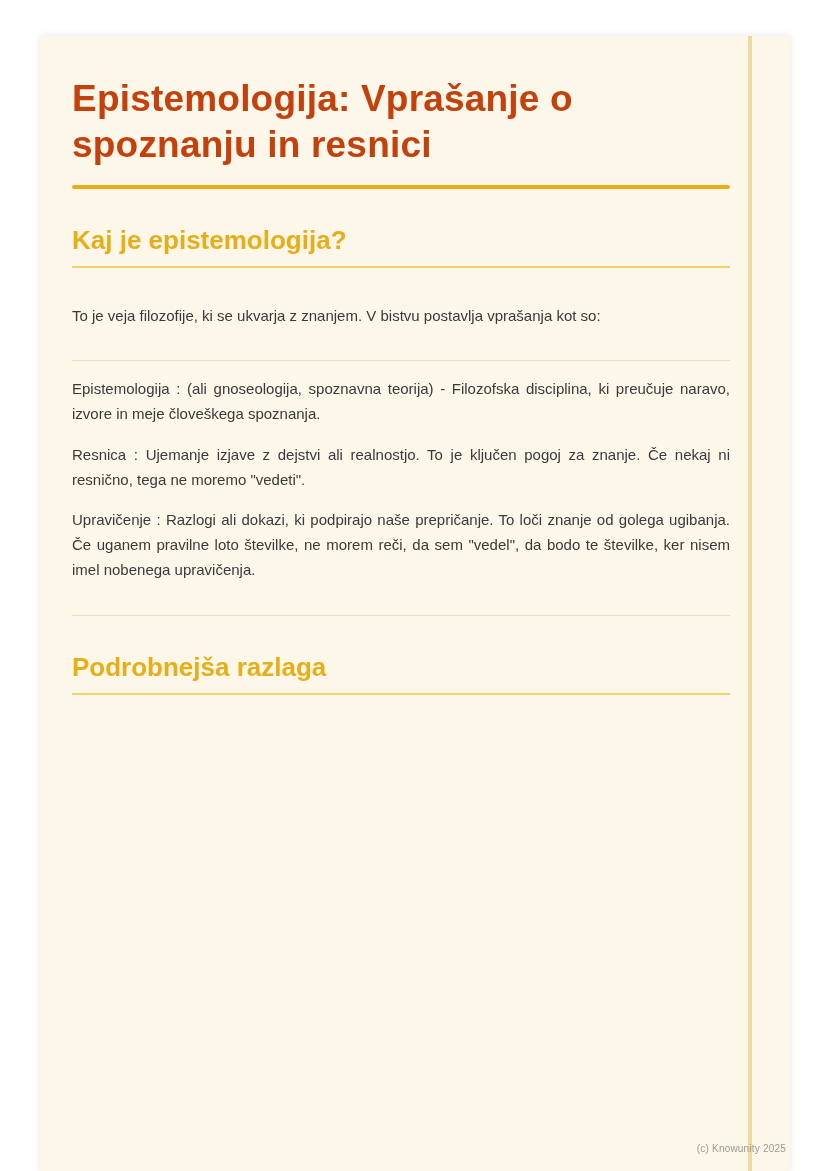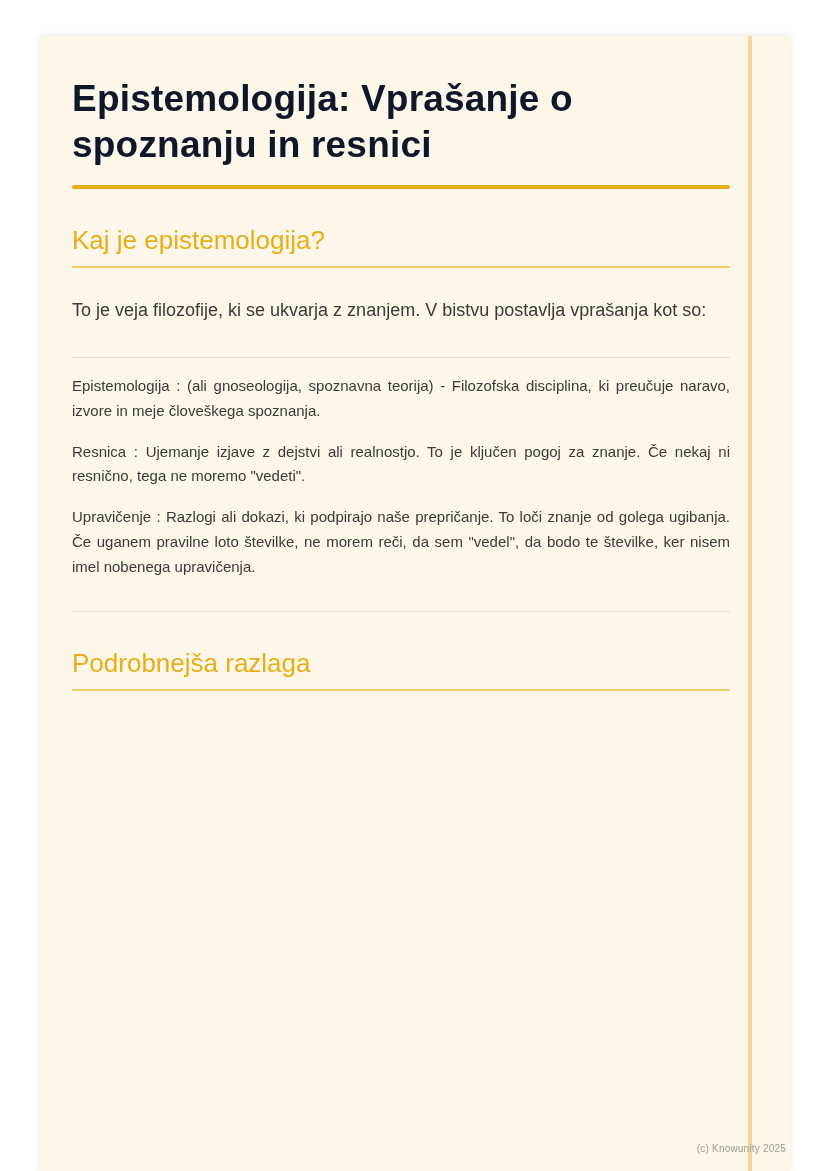--- a/index.html
+++ b/index.html
@@ -23,43 +23,43 @@
     top: 0; right: 38px;
     width: 4px; height: 100%;
     background: #eed9a0;
   }
   .content {
     position: relative;
     padding: 40px 60px 0 32px;
     color: #3a3a3a;
   }
   h1.doc-title {
-    color: #0f172a;
+    color: #c2410c;
     font-size: 37px;
     line-height: 1.25;
     font-weight: 700;
     letter-spacing: 0.2px;
   }
   .title-rule {
     margin-top: 16px;
     height: 4px;
     background: #e8ae18;
     border-radius: 2px;
   }
   h2.section-heading {
     margin-top: 36px;
     color: #e8ae18;
     font-size: 26px;
-    font-weight: 400;
+    font-weight: 700;
     padding-bottom: 10px;
     border-bottom: 2px solid #f2d06b;
   }
   p.body-text {
-    margin-top: 28px;
-    font-size: 18px;
+    margin-top: 36px;
+    font-size: 15px;
     line-height: 1.65;
   }
   ul.bullet-list {
     margin-top: 12px;
     padding-left: 24px;
     list-style: disc;
   }
   ul.bullet-list li {
     font-size: 15px;
     line-height: 1.65;

